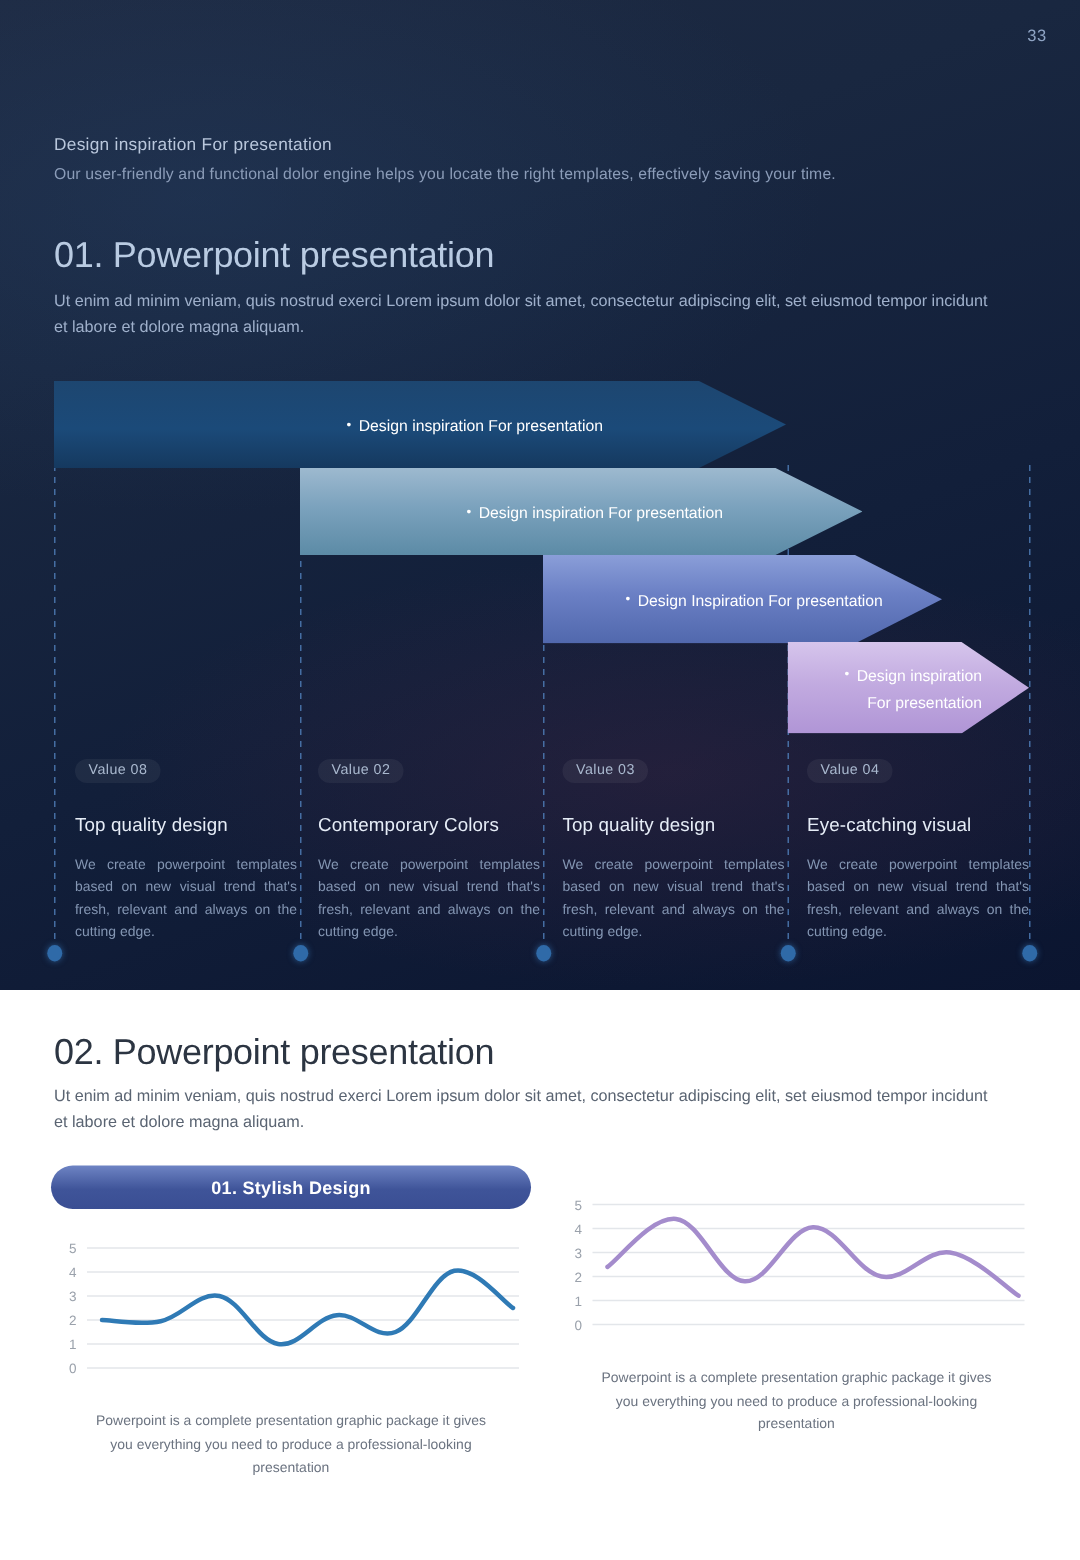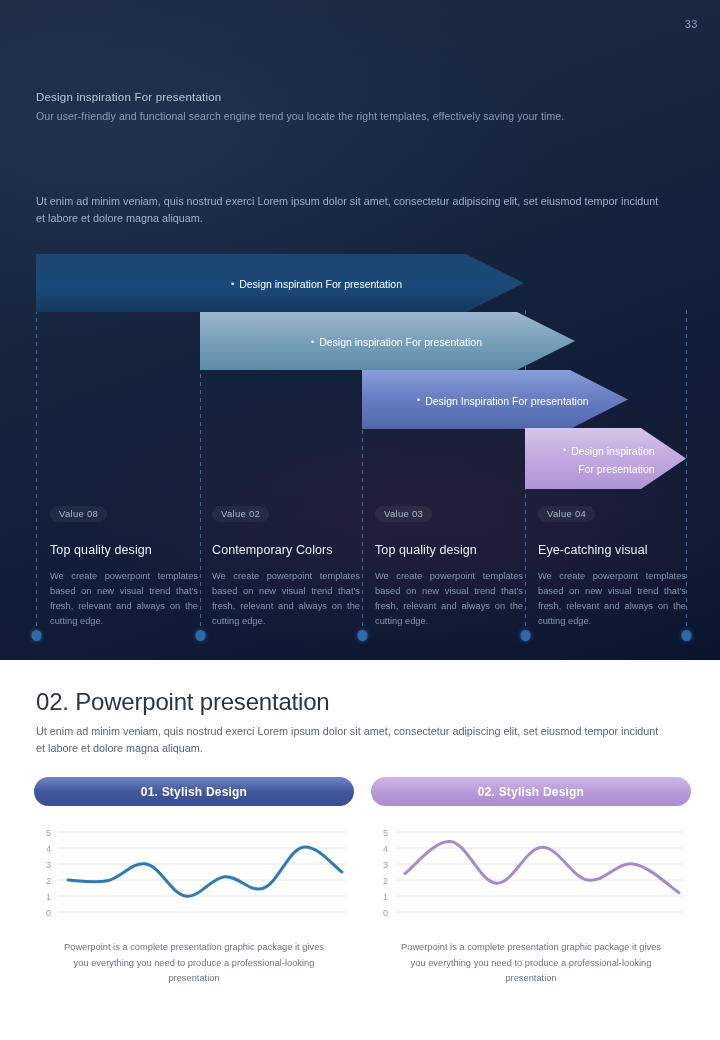--- a/index.html
+++ b/index.html
@@ -142,22 +142,23 @@
     color:#6b7380; text-align:center; padding:0 22px;
   }
 </style>
 </head>
 <body>
 
 <div class="dark-section">
 
   <div class="page-num">33</div>
   <div class="sub-a">Design inspiration For presentation</div>
-  <div class="sub-b">Our user-friendly and functional search engine trend you locate the right templates, effectively saving your time.</div>
-
+  <div class="sub-b">Our user-friendly and functional dolor engine helps you locate the right templates, effectively saving your time.</div>
+
+  <div class="sec-head-dark">01. Powerpoint presentation</div>
   <div class="sec-body-dark">Ut enim ad minim veniam, quis nostrud exerci  Lorem ipsum dolor sit amet, consectetur  adipiscing elit, set eiusmod tempor incidunt et labore et dolore magna aliquam.</div>
 
   <div class="dash" style="left:36px"></div>
   <div class="dash" style="left:200px"></div>
   <div class="dash" style="left:362px"></div>
   <div class="dash" style="left:525px"></div>
   <div class="dash" style="left:686px"></div>
 
   <div class="dot" style="left:36px"></div>
   <div class="dot" style="left:200px"></div>
@@ -229,21 +230,20 @@
           <text x="17" y="25.499999999999996" text-anchor="end" font-size="9" fill="#9aa1ab" font-family="&quot;Liberation Sans&quot;, sans-serif">4</text>
           <line x1="24" x2="312" y1="6" y2="6" stroke="#e3e6ea" stroke-width="1"></line>
           <text x="17" y="9.5" text-anchor="end" font-size="9" fill="#9aa1ab" font-family="&quot;Liberation Sans&quot;, sans-serif">5</text>
           <path d="M34,54 C41.116883116883116,54.14545454545455 58.90909090909091,57.709090909090904 73.14285714285714,54.8 C87.37662337662337,51.89090909090909 98.05194805194806,35.236363636363635 112.28571428571429,38 C126.51948051948052,40.763636363636365 137.1948051948052,67.67272727272727 151.42857142857144,70 C165.66233766233768,72.32727272727273 176.33766233766235,52.25454545454545 190.57142857142858,50.8 C204.80519480519482,49.345454545454544 215.4805194805195,67.38181818181818 229.71428571428572,62 C243.94805194805195,56.61818181818182 254.62337662337666,24.109090909090913 268.8571428571429,21.200000000000003 C283.0909090909091,18.290909090909093 300.8831168831169,41.49090909090909 308,46" fill="none" stroke="#2f7ab5" stroke-width="3" stroke-linecap="round" stroke-linejoin="round"></path>
         </svg>
       </div>
     <div class="cap">Powerpoint  is a complete  presentation  graphic  package  it gives you everything  you need  to produce  a professional-looking  presentation</div>
   </div>
 
   <div class="panel" style="left:371px">
-    <div class="pbtn purple">02. Stylish Design</div>
     <div class="chart" id="chart2">
         <svg width="320" height="100">
           <line x1="24" x2="312" y1="86" y2="86" stroke="#e3e6ea" stroke-width="1"></line>
           <text x="17" y="89.5" text-anchor="end" font-size="9" fill="#9aa1ab" font-family="&quot;Liberation Sans&quot;, sans-serif">0</text>
           <line x1="24" x2="312" y1="70" y2="70" stroke="#e3e6ea" stroke-width="1"></line>
           <text x="17" y="73.5" text-anchor="end" font-size="9" fill="#9aa1ab" font-family="&quot;Liberation Sans&quot;, sans-serif">1</text>
           <line x1="24" x2="312" y1="54" y2="54" stroke="#e3e6ea" stroke-width="1"></line>
           <text x="17" y="57.5" text-anchor="end" font-size="9" fill="#9aa1ab" font-family="&quot;Liberation Sans&quot;, sans-serif">2</text>
           <line x1="24" x2="312" y1="38" y2="38" stroke="#e3e6ea" stroke-width="1"></line>
           <text x="17" y="41.5" text-anchor="end" font-size="9" fill="#9aa1ab" font-family="&quot;Liberation Sans&quot;, sans-serif">3</text>

